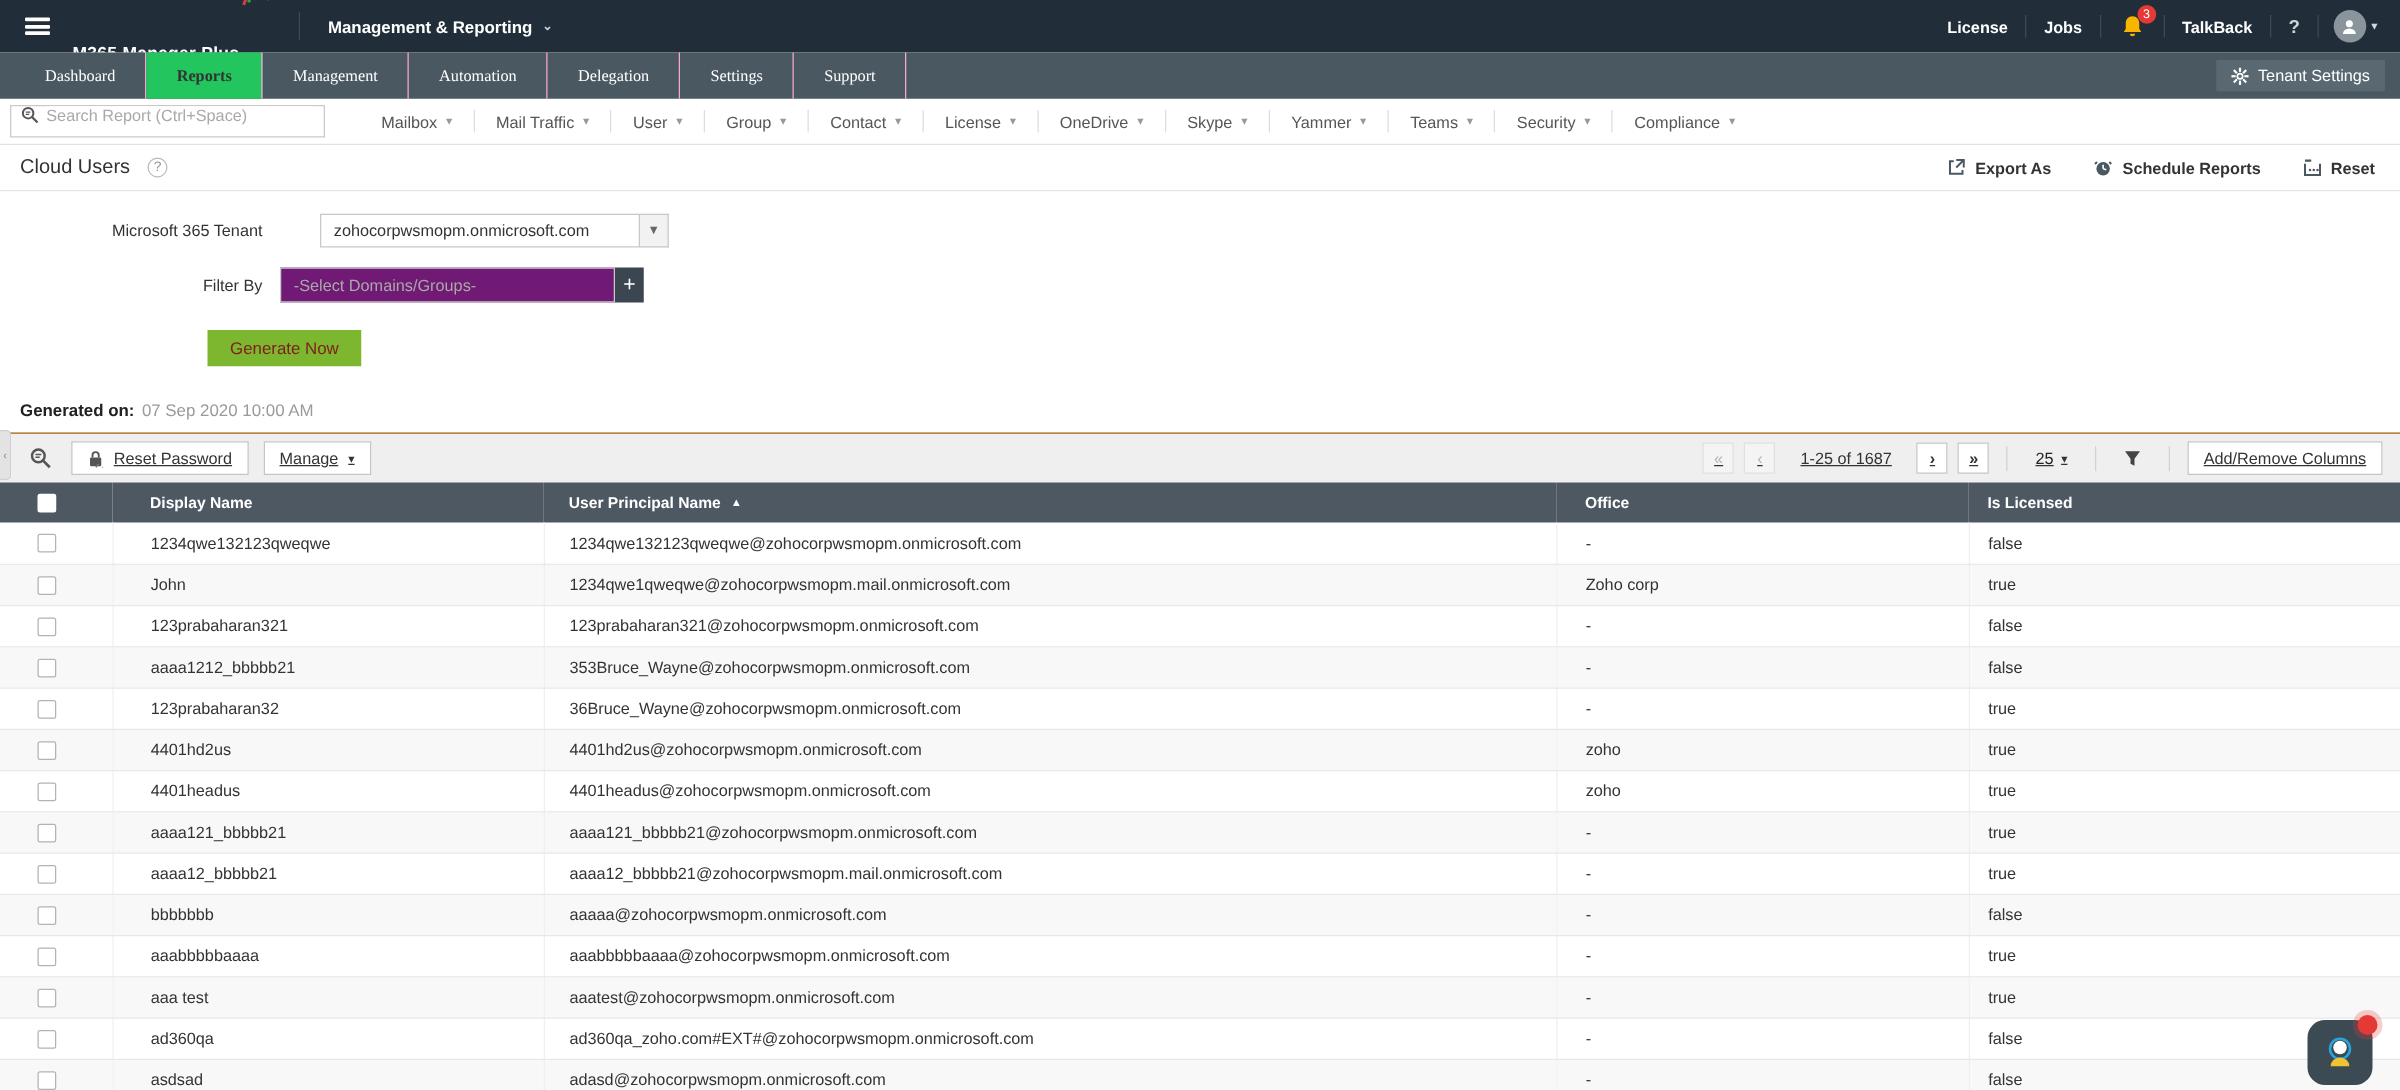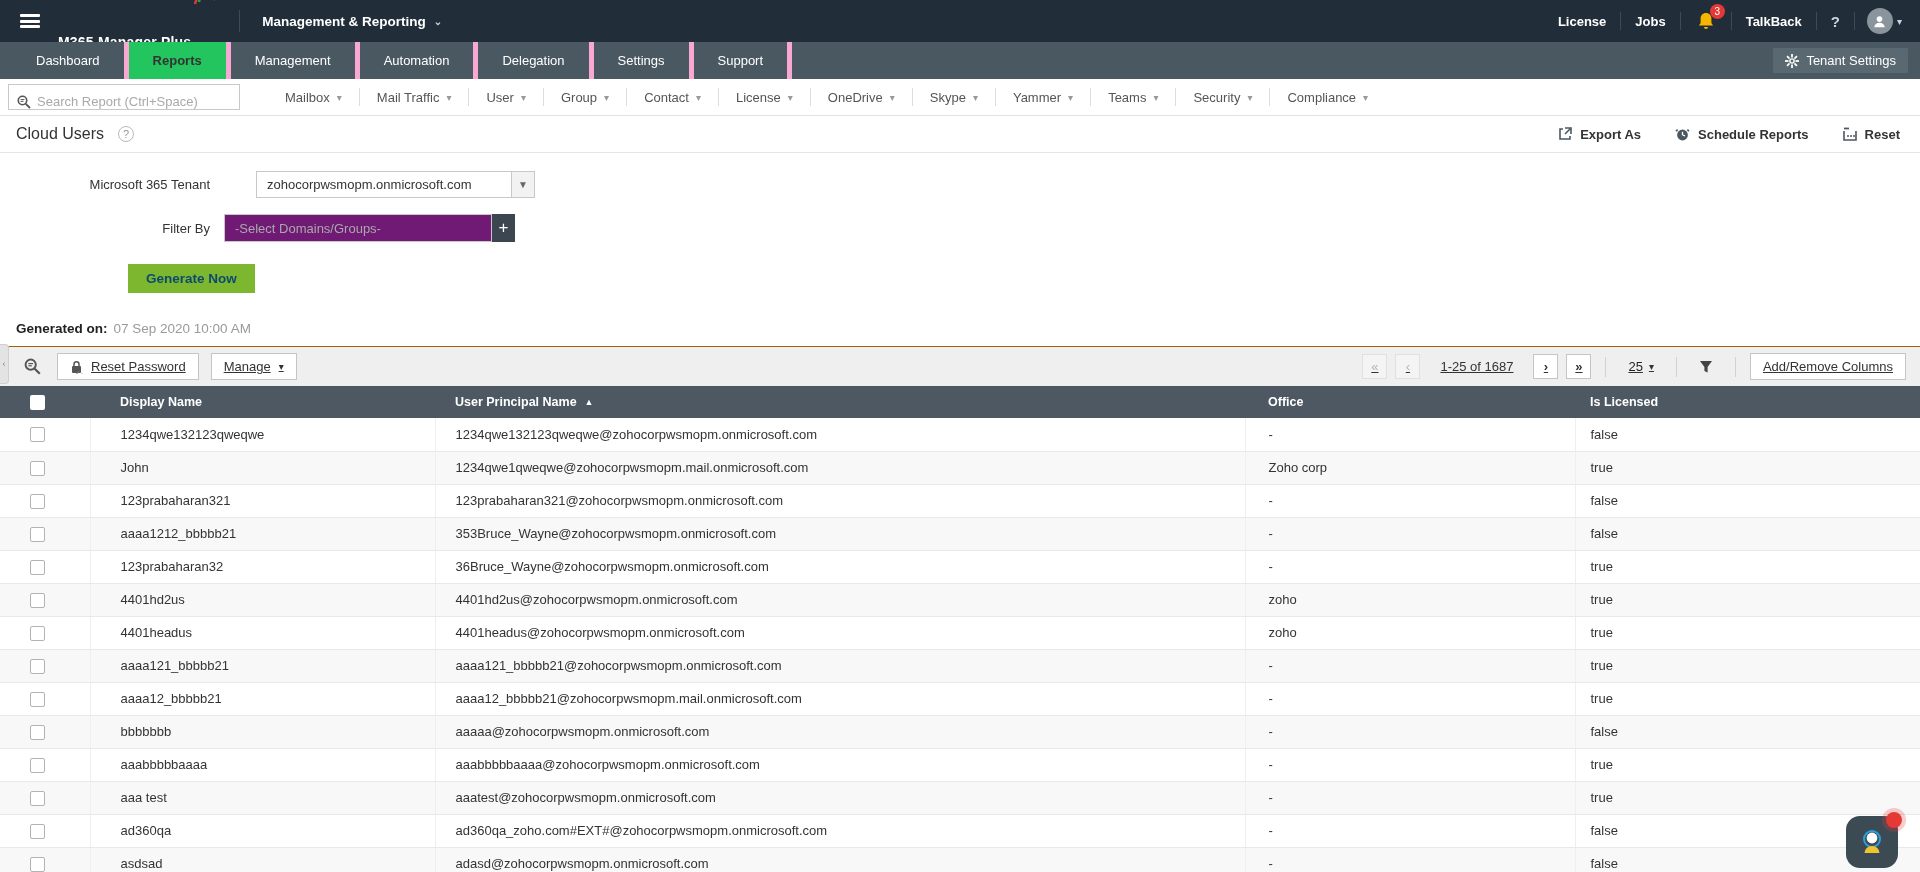--- a/index.html
+++ b/index.html
@@ -20,28 +20,28 @@
   .top-item { padding:0 14px; font-size:13px; font-weight:bold; cursor:pointer; display:flex; align-items:center; gap:4px; }
   .top-sep { width:1px; height:18px; background:#3d4b58; }
   .bell-wrap { position:relative; padding:0 16px; cursor:pointer; }
   .badge { position:absolute; top:-8px; right:6px; background:#e53935; color:#fff; font-size:10px;
            min-width:15px; height:15px; border-radius:8px; display:flex; align-items:center; justify-content:center; padding:0 3px; }
   .help-q { font-size:15px; font-weight:bold; color:#cfd6db; padding:0 14px; cursor:pointer; }
   .avatar { width:26px; height:26px; border-radius:50%; background:#8a949c; display:flex; align-items:center; justify-content:center; margin:0 4px 0 12px; cursor:pointer; }
 
   
   .tabbar { height:37px; background:#4a5862; display:flex; align-items:stretch; padding-left:12px; position:relative; }
-  .tab { padding:0 24px; display:flex; align-items:center; color:#fff; font-size:13px; cursor:pointer; border-right:5px solid #f9a8d4; }
+  .tab { padding:0 24px; display:flex; align-items:center; color:#fff; font-size:13px; cursor:pointer; border-right:1px solid #f9a8d4;font-family:Liberation Serif, serif; }
   .tab.active { background:#22c55e; color:#333; font-weight:bold; }
   .tenant-btn { margin-left:auto; margin-right:12px; align-self:center; background:#5a6872; color:#fff; font-size:13px;
                 padding:5px 12px; display:flex; align-items:center; gap:7px; cursor:pointer; border-radius:1px; }
 
   
   .menubar { height:37px; display:flex; align-items:center; border-bottom:1px solid #e2e2e2; }
-  .search-box { margin-left:8px; width:232px; height:26px; border:1px solid #c9c9c9; display:flex; align-items:flex-end; padding:0 8px; gap:6px; background:#fff; }
+  .search-box { margin-left:8px; width:252px; height:26px; border:1px solid #c9c9c9; display:flex; align-items:flex-start; padding:0 8px; gap:6px; background:#fff; }
   .search-box input { border:none; outline:none; flex:1; font-size:13px; color:#333; font-family:inherit; }
   .search-box input::placeholder { color:#a9a9a9; }
   .menus { display:flex; align-items:center; margin-left:28px; }
   .menu-item { display:flex; align-items:center; gap:7px; padding:0 17px; color:#555; font-size:13px; cursor:pointer; border-right:1px solid #ddd; height:18px; }
   .menu-item:last-child { border-right:none; }
   .menu-item .caret { color:#999; }
 
   
   .pagehead { height:37px; display:flex; align-items:center; border-bottom:1px solid #e5e5e5; padding:0 20px 0 16px; }
   .page-title { font-size:16px; color:#333; }
@@ -53,21 +53,21 @@
   
   .form { padding-left:64px; }
   .form-row { display:flex; align-items:center; margin-top:16px; }
   .form-row.first { margin-top:18px;gap:32px; }
   .label-cell { width:162px; flex:none; text-align:right; padding-right:14px; font-size:13px; color:#333; }
   .select-wrap { display:flex; align-items:stretch; height:27px; }
   .select-value { width:256px; border:1px solid #c8c8c8; display:flex; align-items:center; padding:0 10px; background:#fff; font-size:13px; color:#333; }
   .select-caret-btn { width:23px; border:1px solid #c8c8c8; border-left:none; background:#f2f2f2; display:flex; align-items:center; justify-content:center; color:#666; cursor:pointer; font-size:10px; }
   .filter-input { width:268px; height:28px; border:1px solid #c8c8c8; background:#701a75; color:#a9a9a9; display:flex; align-items:center; padding:0 10px; font-size:13px; }
   .plus-btn { width:23px; height:28px; background:#3b4651; color:#fff; font-size:17px; display:flex; align-items:center; justify-content:center; cursor:pointer; }
-  .generate-btn { margin-top:22px; margin-left:66px; background:#7db72f; color:#0c4a6e; font-weight:bold; font-size:13.5px;
+  .generate-btn { margin-top:22px; margin-left:104px; background:#7db72f; color:#7f1d1d; font-weight:normal; font-size:13.5px;
                   padding:7px 18px; border:none; cursor:pointer; display:inline-block; }
 
   
   .generated { margin:28px 0 0 16px; font-size:13.5px; }
   .generated b { color:#222; }
   .generated span.val { color:#9a9a9a; margin-left:6px; }
 
   
   .toolbar { margin-top:10px; height:40px; background:#efefef; border-top:1px solid #a16207; display:flex; align-items:center; padding:0 14px 0 0;text-decoration:underline; }
   .tb-search { margin:0 16px 0 24px; cursor:pointer; display:flex; }

